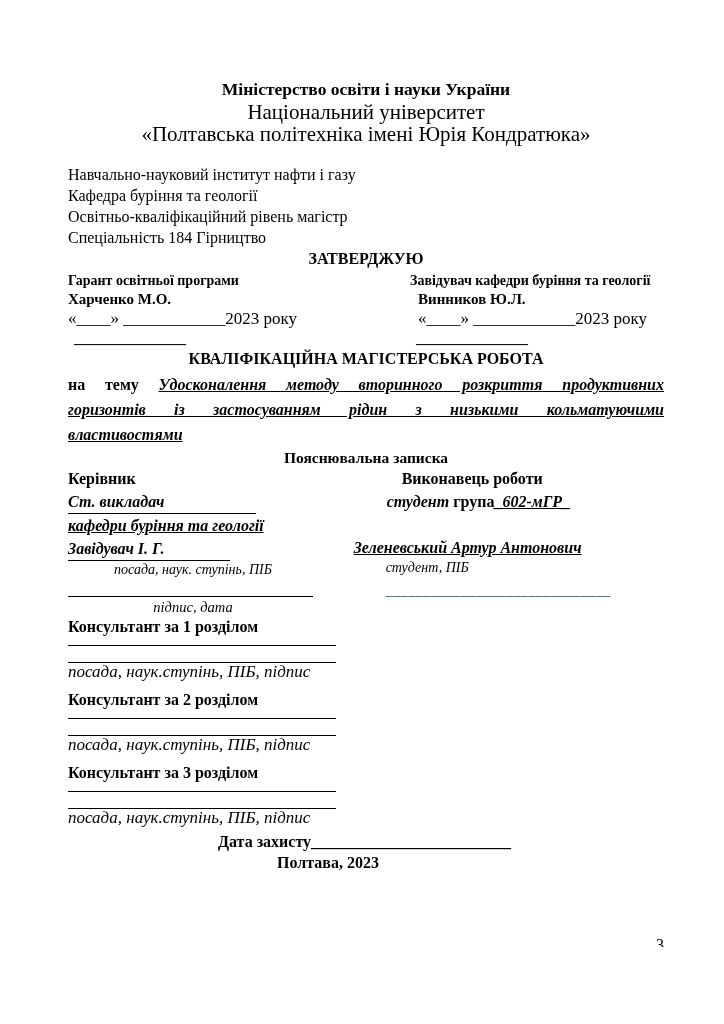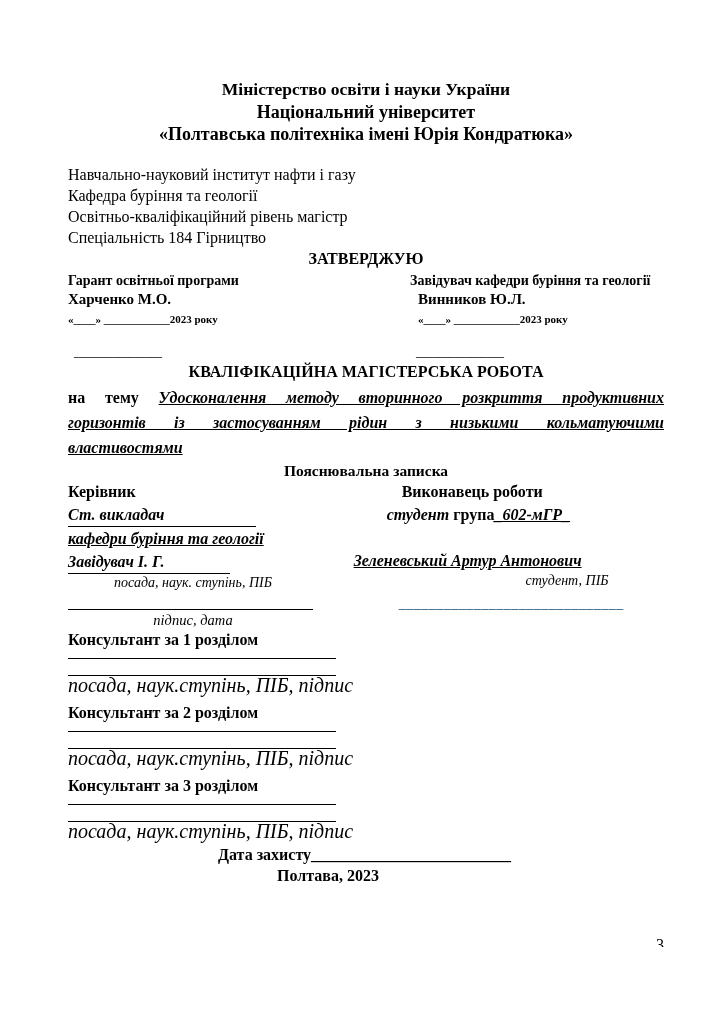--- a/index.html
+++ b/index.html
@@ -7,36 +7,36 @@
     font-family:"Liberation Serif", serif; font-size:16px; }
   .page { position:relative; width:724px; height:947px; overflow:hidden; background:#fff; }
   .content { position:absolute; left:68px; top:78px; width:596px; }
 
   .center { text-align:center; }
   .b  { font-weight:bold; }
   .bi { font-weight:bold; font-style:italic; }
   .u  { text-decoration:underline; }
 
   .hdr1 { font-size:17.5px; font-weight:bold; line-height:23px; }
-  .hdr2 { font-size:18px; font-weight:bold; line-height:22px; }
+  .hdr2 { font-size:21px; font-weight:normal; line-height:22px; }
 
   .info { margin-top:19px; }
   .info div { line-height:21px; }
 
   .approve-title { font-weight:bold; line-height:22px; text-align:center; }
 
   .approval { display:flex; justify-content:space-between; margin-top:1px; }
   .appr-col { width:262px; }
   .appr-col.right { width:254px; }
   .appr-role { font-size:14px; font-weight:bold; line-height:19px; }
   .appr-name { font-size:15px; font-weight:bold; line-height:19px; }
   .appr-col.right .appr-name { margin-left:8px; }
-  .appr-date { font-size:11px; line-height:20px;font-weight:bold; }
+  .appr-date { font-size:17px; line-height:20px; }
   .appr-col.right .appr-date { margin-left:8px; }
-  .appr-sig { font-size:11px; font-weight:bold; margin-top:14px; margin-left:6px; line-height:18px; }
+  .appr-sig { font-size:14px; font-weight:bold; margin-top:1px; margin-left:6px; line-height:18px; }
 
   .work-title { margin-top:0; font-weight:bold; line-height:22px; text-align:center; }
 
   .topic { margin-top:2px; }
   .topic-line { font-weight:bold; line-height:25px; text-align:justify; text-align-last:justify; }
   .topic-line.last { text-align-last:left; }
   .topic-text { font-style:italic; text-decoration:underline; }
 
   .subtitle { font-size:15.5px; font-weight:bold; text-align:center; line-height:21px; }
 
@@ -46,31 +46,31 @@
   .role-head { font-weight:bold; line-height:22px; }
   .role-right .role-head { padding-left:48px; }
   .role-line { line-height:23px; }
   .fillline { display:inline-block; border-bottom:1.6px solid #000; font-weight:bold; font-style:italic;font-family:Liberation Serif, serif; }
   .w185 { width:188px; }
   .w160 { width:162px; }
   .student-row { padding-left:33px; }
   .blank-row { height:23px; }
   .name-right { line-height:23px; }
   .sig-area-l { width:250px; text-align:center; }
-  .sig-area-r { margin-left:45px; width:210px; text-align:right; }
+  .sig-area-r { margin-left:32px; width:210px; text-align:left; }
   .cap { font-size:14px; font-style:italic; line-height:17px; }
   .sigline-l { border-bottom:1.6px solid #000; height:13px; width:245px; margin-top:6px; }
   .sigline-r { font-size:14px; color:#0c4a6e; line-height:14px; margin-top:8px; letter-spacing:0.5px; }
   .cap2 { font-size:14.5px; font-style:italic; line-height:17px; margin-top:2px; }
 
   .consultant { }
   .cons-head { font-weight:bold; line-height:21px; }
   .cons-line1 { width:268px; border-bottom:1.7px solid #000; height:9px; }
   .cons-line2 { width:268px; border-bottom:1.7px solid #000; height:17px; }
-  .cons-cap { font-size:20px; font-style:italic; line-height:16px; margin-top:1px; }
+  .cons-cap { font-size:17px; font-style:italic; line-height:16px; margin-top:1px; }
   .cons-gap { height:9px; }
 
   .defense { margin-top:5px; margin-left:150px; font-weight:bold; line-height:21px; }
   .city { font-weight:bold; text-align:center; line-height:22px; margin-left:40px; width:440px; }
 
   .pagenum { position:absolute; left:656px; top:935px; font-size:16px; line-height:20px; }
 </style>
 </head>
 <body>
 

